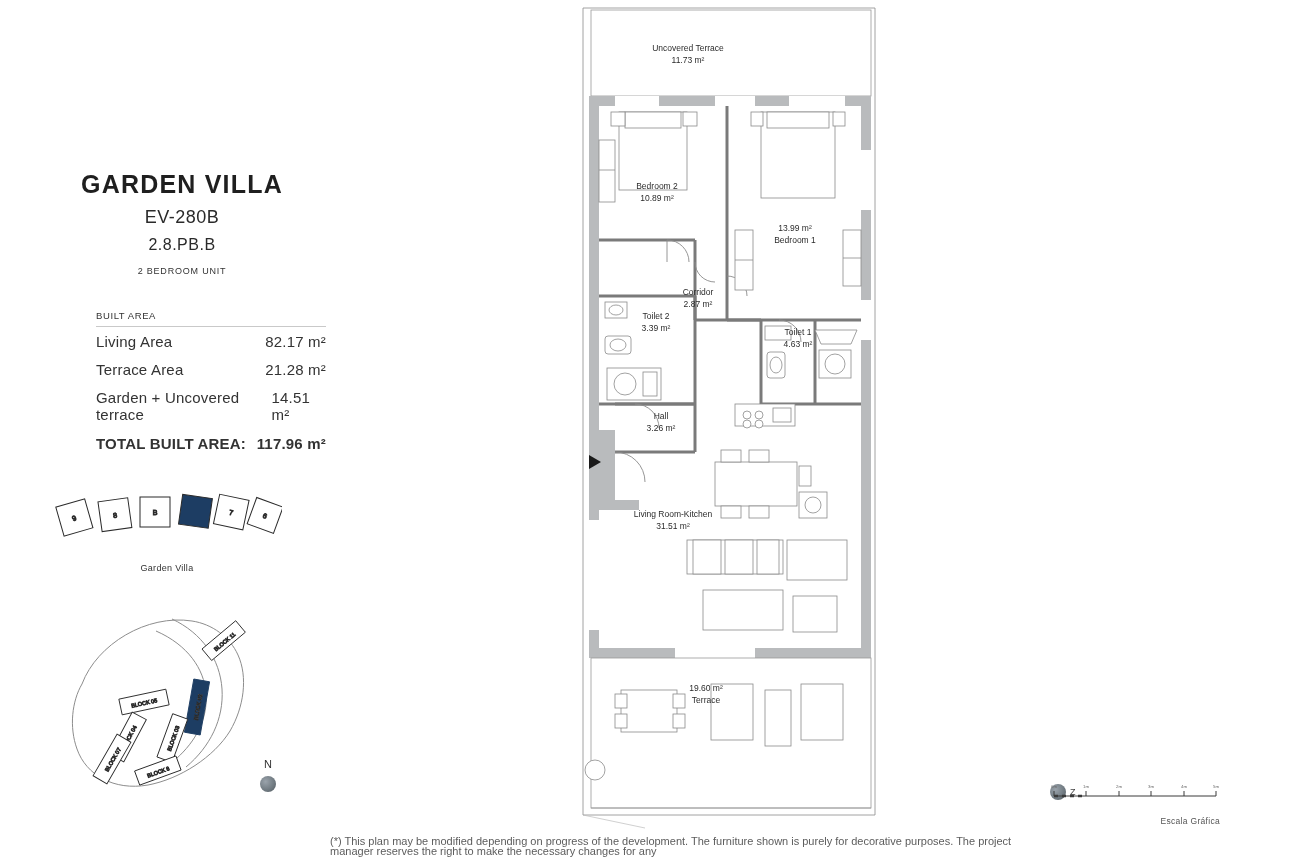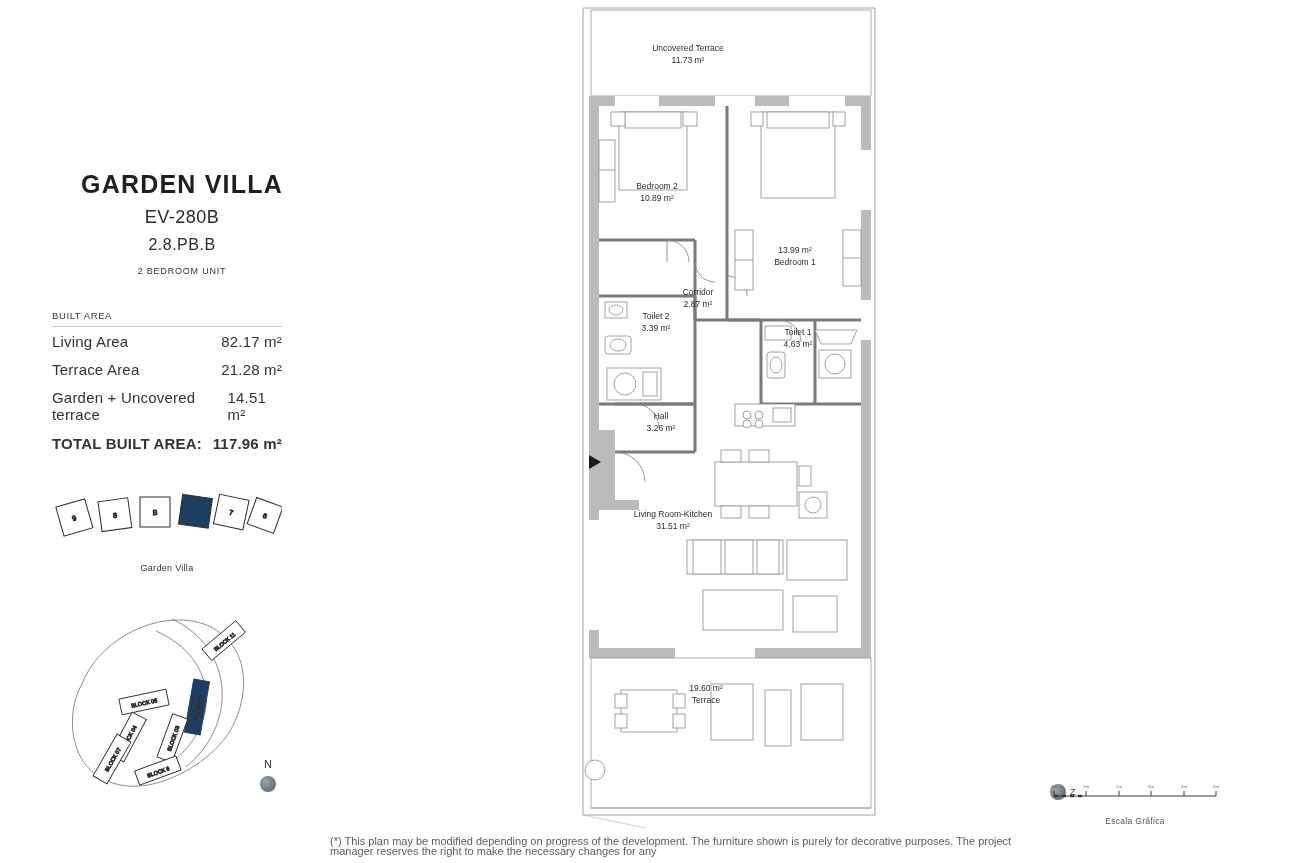--- a/index.html
+++ b/index.html
@@ -14,21 +14,21 @@
   .page{position:absolute;inset:0;}
 
   
   .left-panel{position:absolute;left:52px;top:170px;width:260px;}
   .title-block{text-align:center;}
   .title{font-size:25px;font-weight:bold;letter-spacing:1.2px;color:#1f1f1f;}
   .subtitle{font-size:18px;margin-top:8px;color:#2a2a2a;letter-spacing:0.5px;}
   .code{font-size:16px;margin-top:8px;color:#2a2a2a;letter-spacing:0.5px;}
   .unit-type{font-size:9px;margin-top:12px;letter-spacing:0.8px;color:#333;}
 
-  .section{margin-top:34px;width:230px;}
+  .section{margin-top:34px;width:230px;margin-left:44px;}
   .section-head{font-size:9.5px;letter-spacing:0.6px;color:#333;padding-bottom:5px;border-bottom:1px solid #c9c9c9;}
   .row{display:flex;justify-content:space-between;font-size:15px;padding:6px 0 5px 0;color:#333;}
   .row .label{letter-spacing:0.2px;}
   .row .value{letter-spacing:0.2px;}
   .row.total{font-weight:bold;padding-top:7px;}
 
   
   .keyplan{margin-top:34px;width:230px;height:50px;position:relative;}
   .keyplan svg{width:100%;height:100%;}
   .keyplan-caption{margin-top:22px;font-size:9px;text-align:center;width:230px;color:#333;letter-spacing:0.3px;}
@@ -46,21 +46,21 @@
   .plan{position:absolute;left:575px;top:0px;width:330px;height:830px;}
   .plan svg{width:100%;height:100%;}
 
   .plan-label{position:absolute;font-size:8.5px;line-height:12px;color:#2b2b2b;text-align:center;}
   .plan-label .nm{display:block;}
   .plan-label .ar{display:block;}
 
   
   .scalebar{position:absolute;left:1050px;top:780px;width:170px;}
   .scalebar svg{width:170px;height:26px;}
-  .scale-caption{font-size:8.5px;text-align:center;width:170px;margin-top:6px;color:#555;letter-spacing:0.3px;}
+  .scale-caption{font-size:8.5px;text-align:right;width:170px;margin-top:6px;color:#555;letter-spacing:0.3px;}
   .compass2{position:absolute;left:1050px;top:782px;}
   .compass2 .dot{width:16px;height:16px;border-radius:50%;
     background:radial-gradient(circle at 35% 35%, #9aa3ab 0%, #6f7980 60%, #4d555b 100%);display:inline-block;vertical-align:middle;}
   .compass2 .z{font-size:9px;color:#444;margin-left:4px;vertical-align:middle;}
 
   
   .footer{position:absolute;left:330px;top:836px;width:700px;font-size:11px;line-height:10px;color:#5c5c5c;}
 </style>
 </head>
 <body>
@@ -337,21 +337,21 @@
     <div class="plan-label" style="left:48px;top:42px;width:130px;">
       <span class="nm">Uncovered Terrace</span>
       <span class="ar">11.73 m²</span>
     </div>
 
     <div class="plan-label" style="left:22px;top:180px;width:120px;">
       <span class="nm">Bedroom 2</span>
       <span class="ar">10.89 m²</span>
     </div>
 
-    <div class="plan-label" style="left:160px;top:244px;width:120px;">
+    <div class="plan-label" style="left:160px;top:222px;width:120px;">
       <span class="ar">13.99 m²</span>
       <span class="nm">Bedroom 1</span>
     </div>
 
     <div class="plan-label" style="left:82px;top:286px;width:82px;">
       <span class="nm">Corridor</span>
       <span class="ar">2.87 m²</span>
     </div>
 
     <div class="plan-label" style="left:38px;top:310px;width:86px;">

